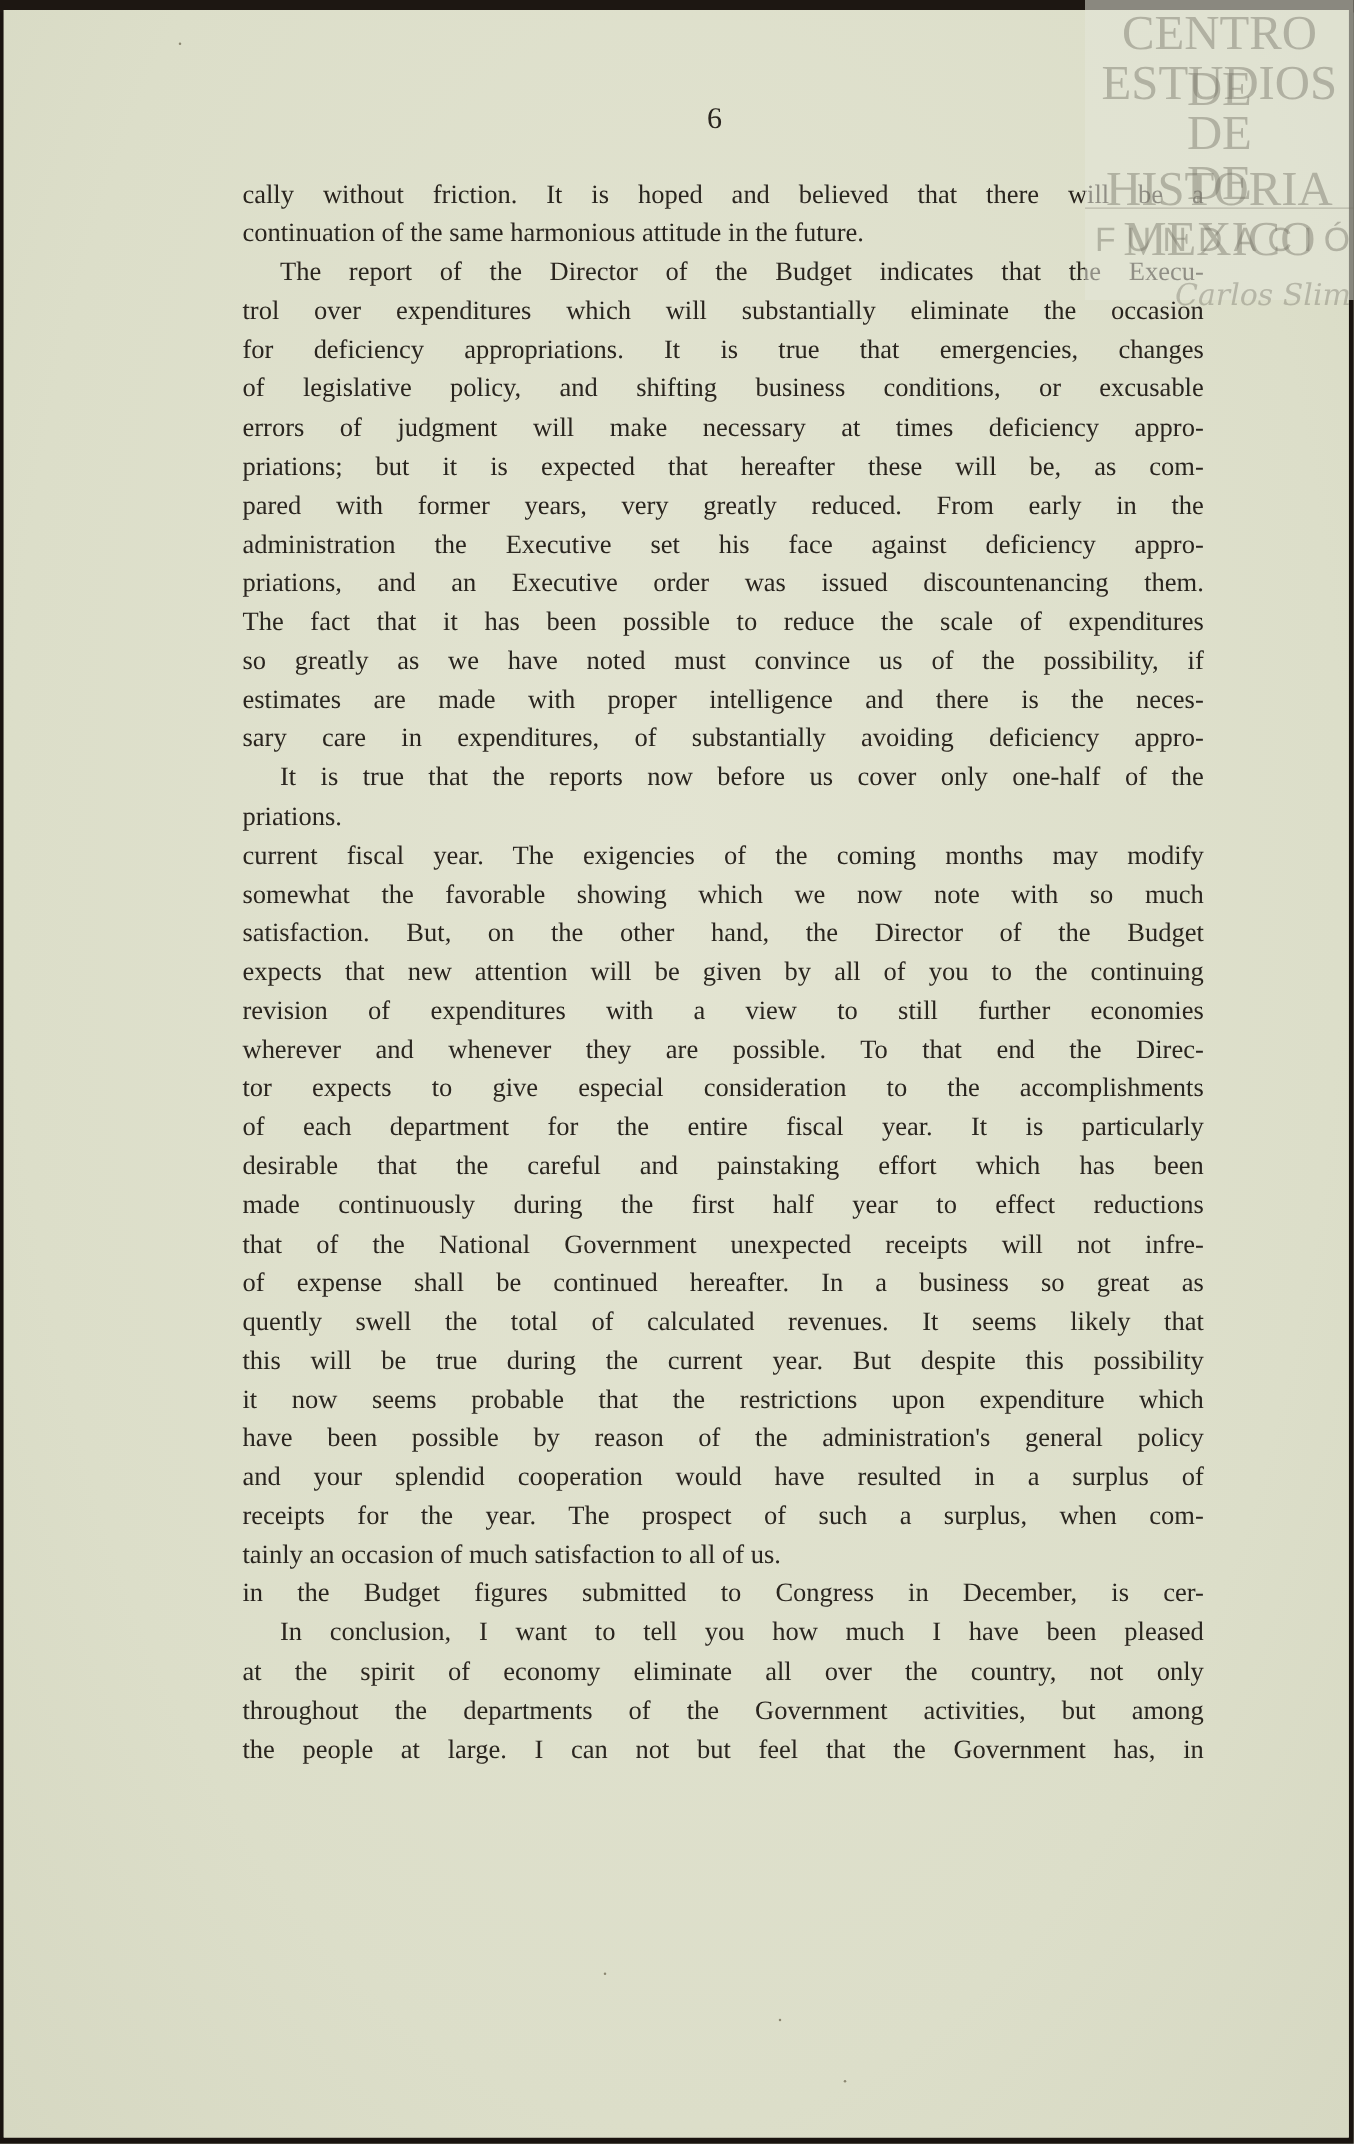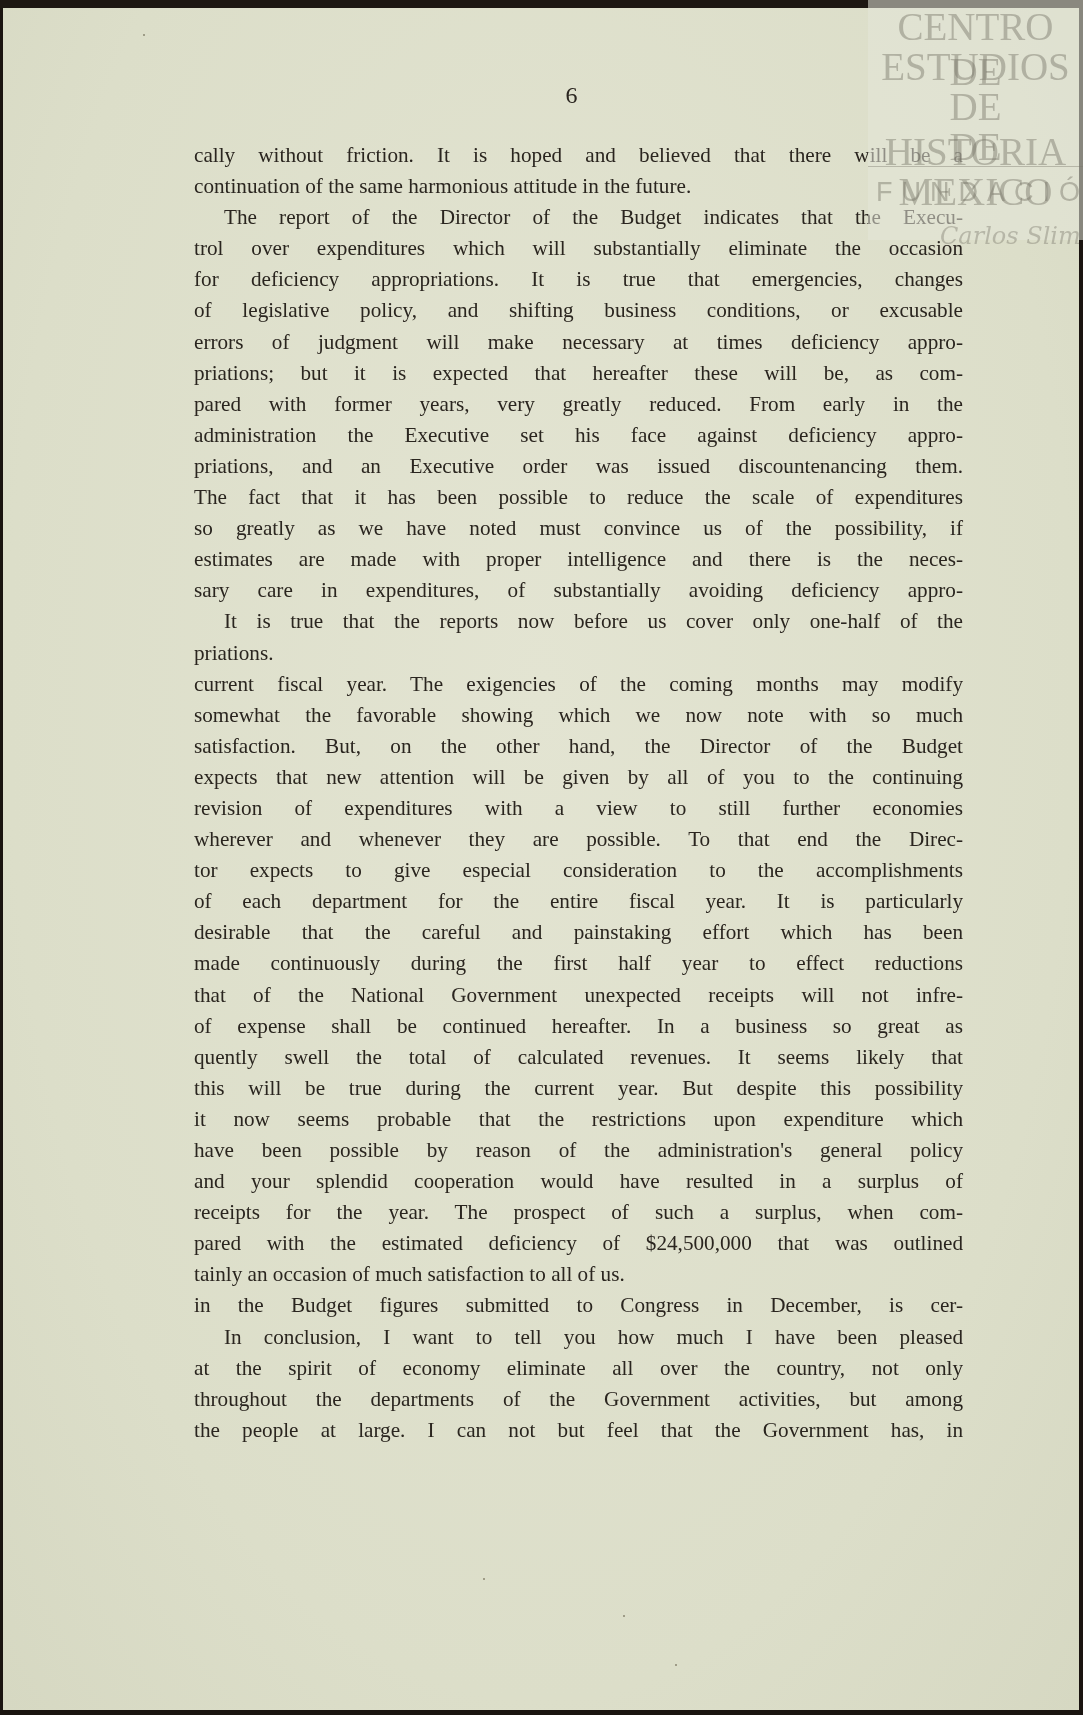--- a/index.html
+++ b/index.html
@@ -124,21 +124,20 @@
     <span class="line">desirable that the careful and painstaking effort which has been</span>
     <span class="line">made continuously during the first half year to effect reductions</span>
     <span class="line">that of the National Government unexpected receipts will not infre-</span>
     <span class="line">of expense shall be continued hereafter.  In a business so great as</span>
     <span class="line">quently swell the total of calculated revenues.  It seems likely that</span>
     <span class="line">this will be true during the current year.  But despite this possibility</span>
     <span class="line">it now seems probable that the restrictions upon expenditure which</span>
     <span class="line">have been possible by reason of the administration's general policy</span>
     <span class="line">and your splendid cooperation would have resulted in a surplus of</span>
     <span class="line">receipts for the year.  The prospect of such a surplus, when com-</span>
-    <span class="line">pared with the estimated deficiency of $24,500,000 that was outlined</span>
     <span class="line last">tainly an occasion of much satisfaction to all of us.</span>
     <span class="line">in the Budget figures submitted to Congress in December, is cer-</span>
     <span class="line indent">In conclusion, I want to tell you how much I have been pleased</span>
     <span class="line">at the spirit of economy eliminate all over the country, not only</span>
     <span class="line">throughout the departments of the Government activities, but among</span>
     <span class="line">the people at large.  I can not but feel that the Government has, in</span>
   </div>
 
 <div class="watermark"></div>
 <div class="wm-line" style="top:4px;">CENTRO DE</div>

